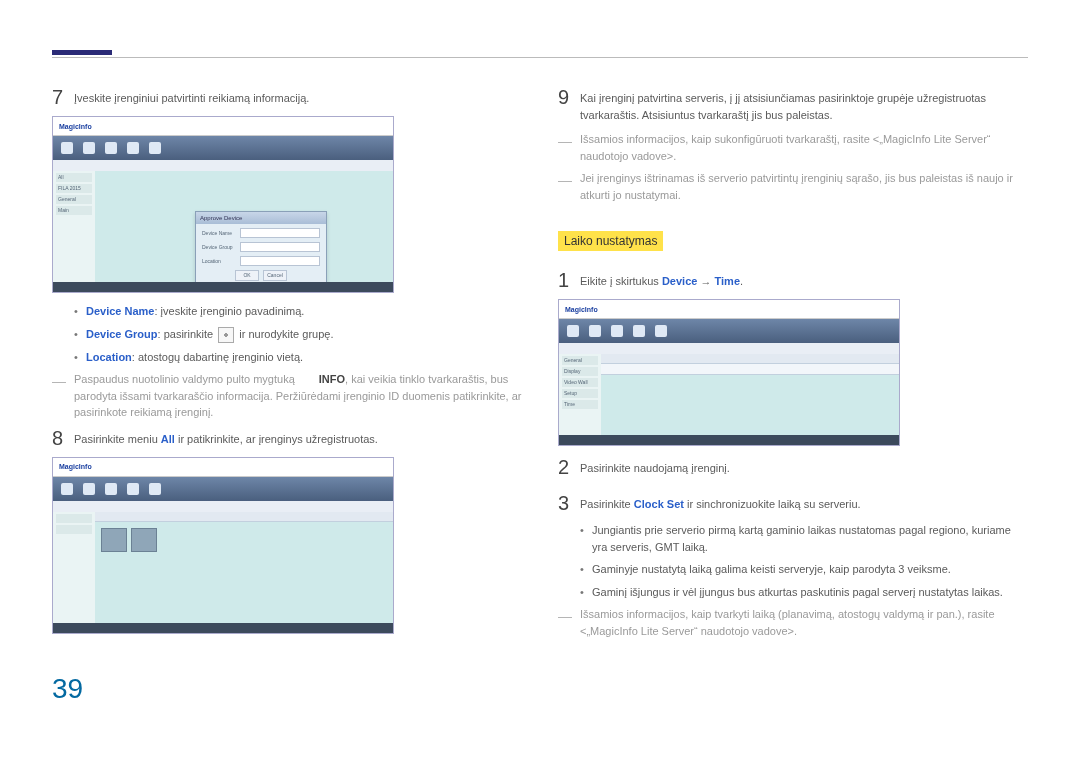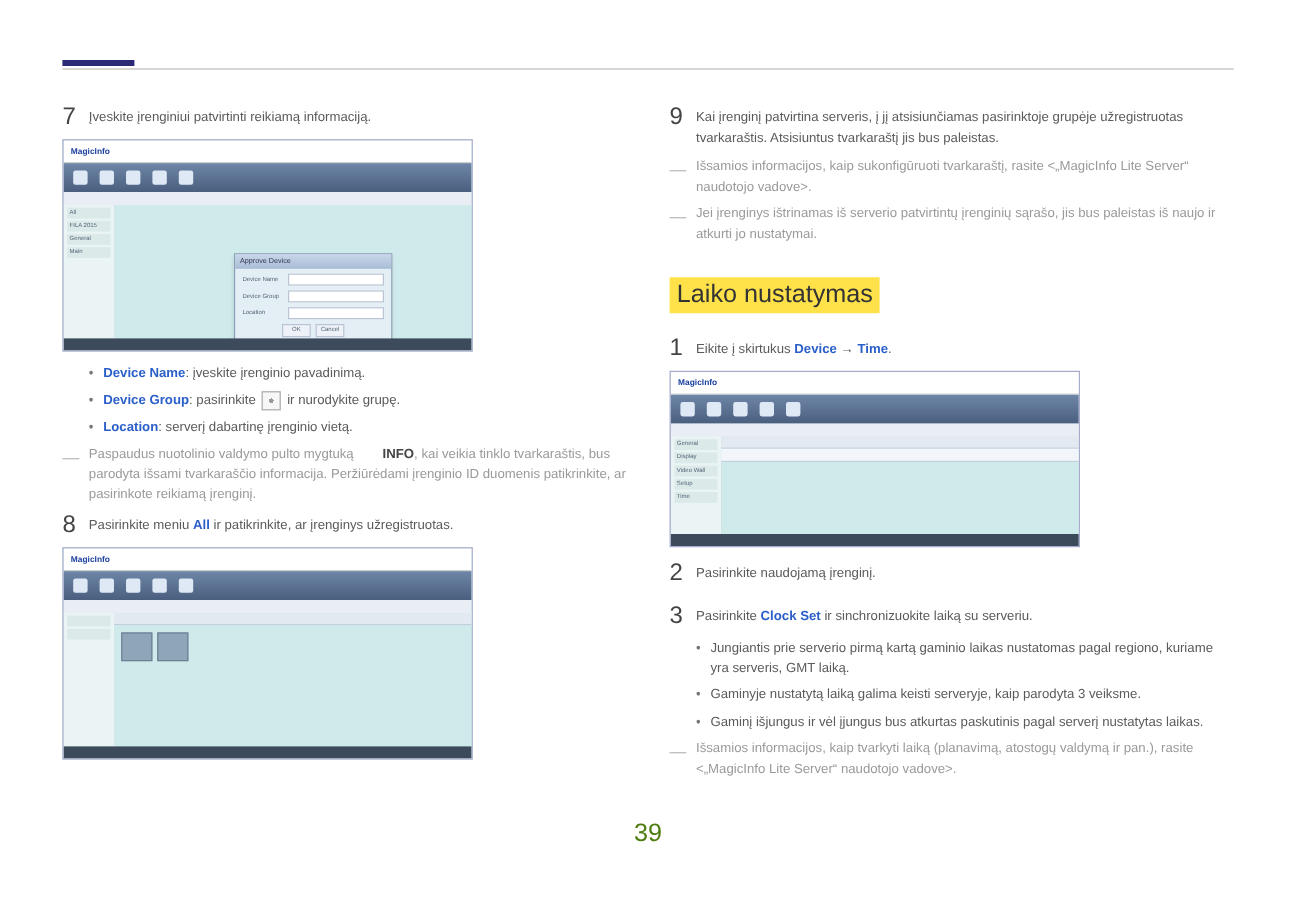--- a/index.html
+++ b/index.html
@@ -85,21 +85,21 @@
   .dash-block .dt {
     flex: 1;
     color: #9a9a9a;
   }
   .blue { color: #2a5fc9; font-weight: 600; }
   .boldk { color: #444; font-weight: 700; padding-left: 21px; }
   .highlight-title {
     display: inline-block;
     background: #ffe24a;
     color: #333;
-    font-size: 21px;
+    font-size: 12px;
     padding: 3px 6px;
     margin: 12px 0 10px 0;
     font-weight: 500;
   }
   .screenshot {
     width: 340px;
     height: 175px;
     background: #cfeaea;
     border: 1px solid #aac;
     margin: 6px 0 10px 0;
@@ -181,23 +181,23 @@
   .icon-box {
     display: inline-block; width: 14px; height: 14px;
     border: 1px solid #aaa; background: #f7f7f7; vertical-align: middle;
     position: relative; margin: 0 2px;
   }
   .icon-box::after {
     content: ""; position: absolute; left: 2px; top: 2px; right: 2px; bottom: 2px;
     background: radial-gradient(circle, #999 2px, transparent 2px) center/6px 6px no-repeat;
   }
   .page-num {
-    text-align: center;
-    font-size: 21px;
-    color: #4d7c0f;
+    text-align: left;
+    font-size: 28px;
+    color: #0369a1;
     margin-top: 28px;
     font-weight: 300;
   }
 </style>
 </head>
 <body>
 
 <div class="page">
   <div class="top-rule"></div>
   <div class="top-line"></div>
@@ -256,21 +256,21 @@
       <div class="bullet">
         <span class="dot">•</span>
         <span class="bt"><span class="blue">Device Name</span><span>: įveskite įrenginio pavadinimą.</span></span>
       </div>
       <div class="bullet">
         <span class="dot">•</span>
         <span class="bt"><span class="blue">Device Group</span><span>: pasirinkite </span><span class="icon-box"></span><span> ir nurodykite grupę.</span></span>
       </div>
       <div class="bullet">
         <span class="dot">•</span>
-        <span class="bt"><span class="blue">Location</span><span>: serverį dabartinę įrenginio vietą.</span></span>
+        <span class="bt"><span class="blue">Location</span><span>: atostogų dabartinę įrenginio vietą.</span></span>
       </div>
 
       <div class="dash-block">
         <span class="dash">―</span>
         <span class="dt"><span>Paspaudus nuotolinio valdymo pulto mygtuką </span><span class="boldk">INFO</span><span>, kai veikia tinklo tvarkaraštis, bus parodyta išsami tvarkaraščio informacija. Peržiūrėdami įrenginio ID duomenis patikrinkite, ar pasirinkote reikiamą įrenginį.</span></span>
       </div>
 
       <div class="step-row">
         <div class="step-num">8</div>
         <div class="step-text"><span>Pasirinkite meniu </span><span class="blue">All</span><span> ir patikrinkite, ar įrenginys užregistruotas.</span></div>

